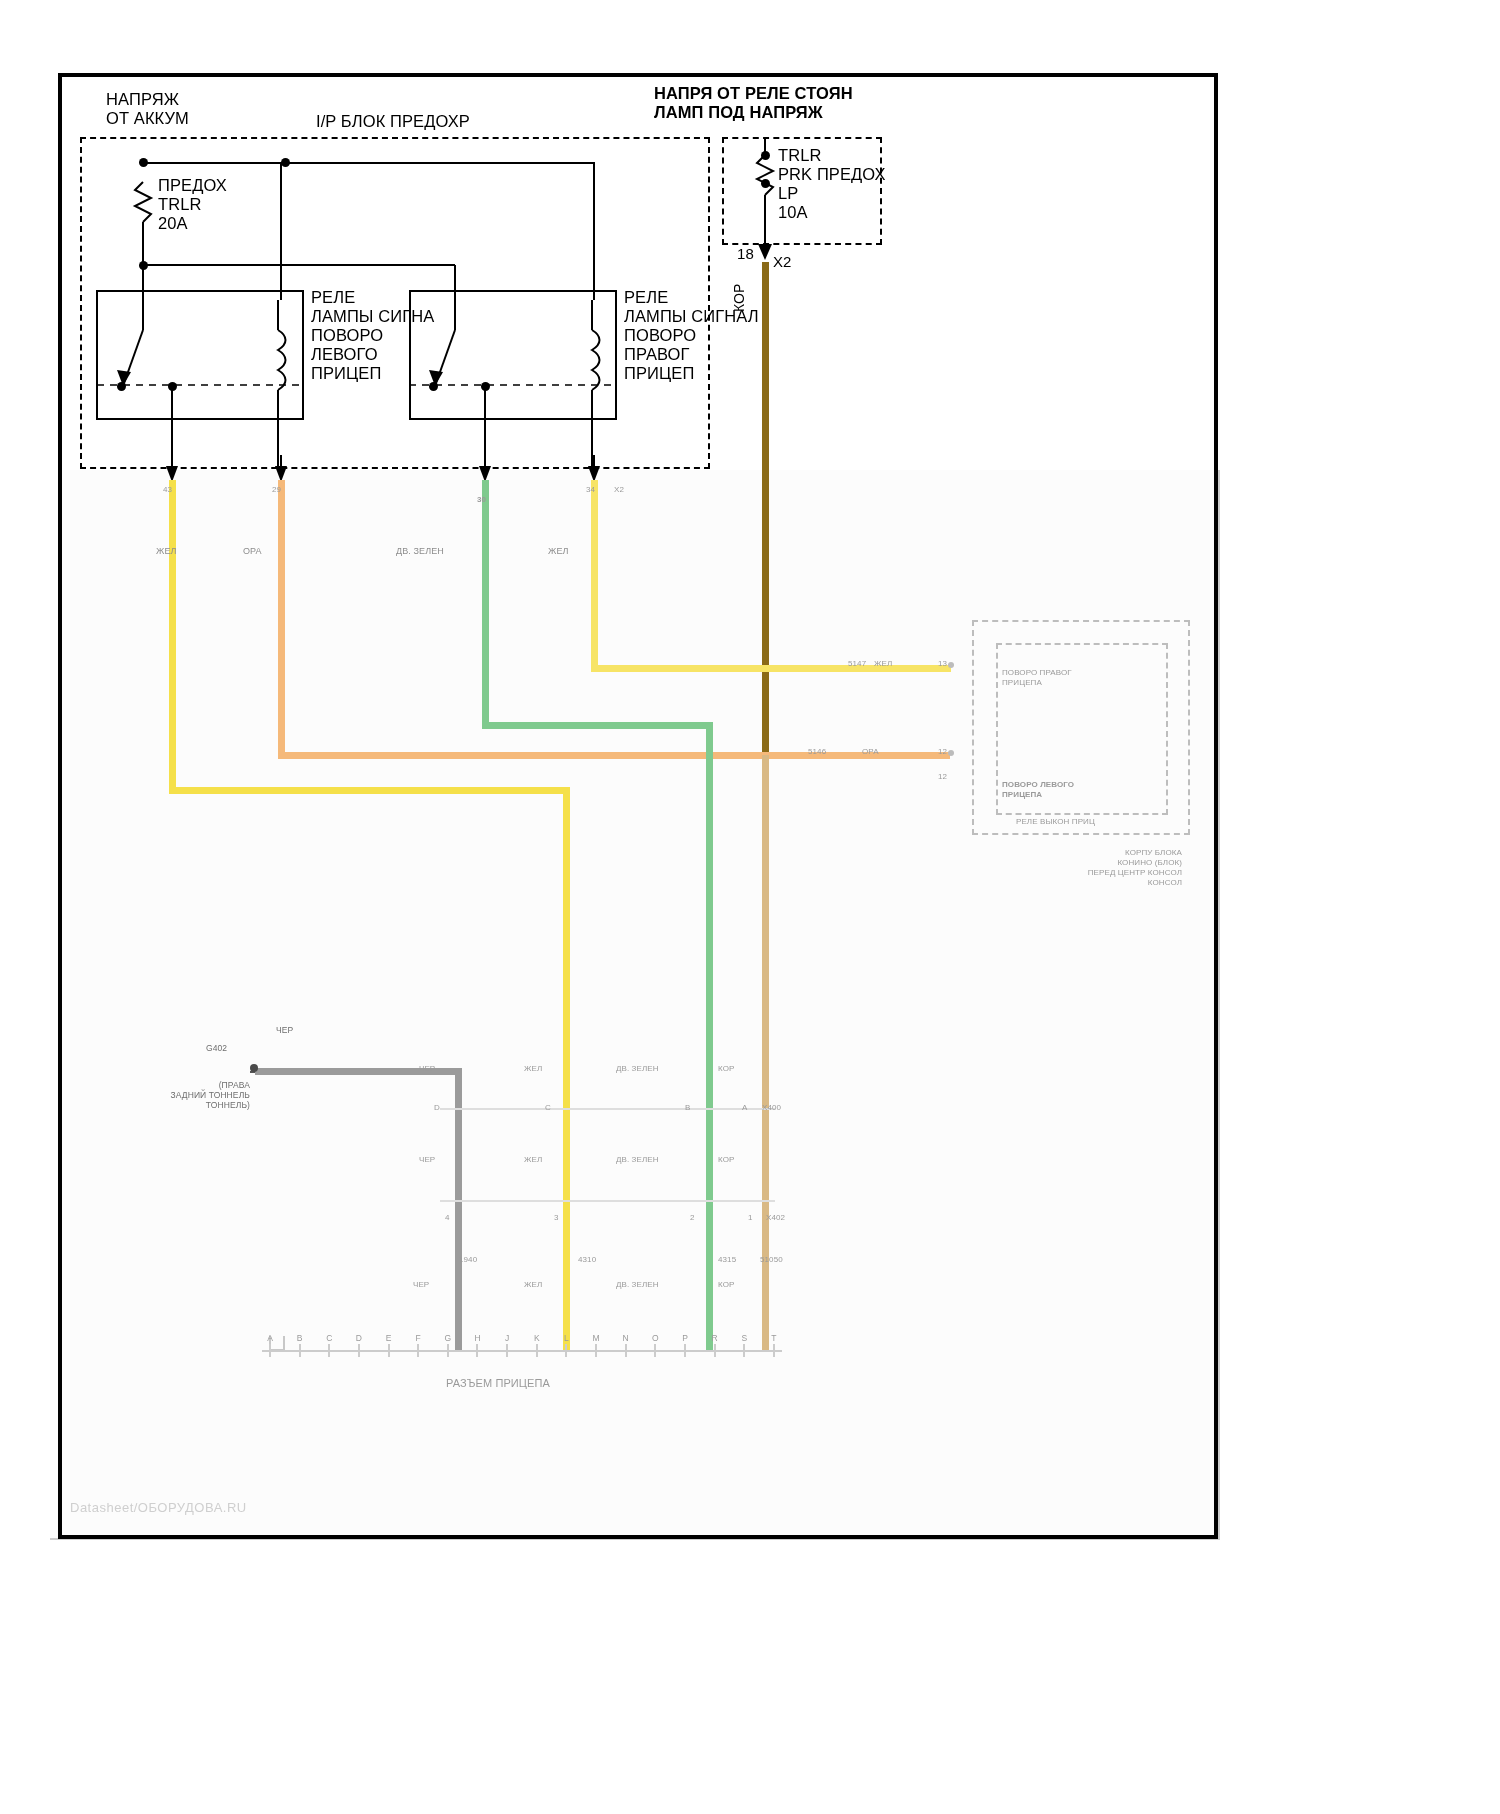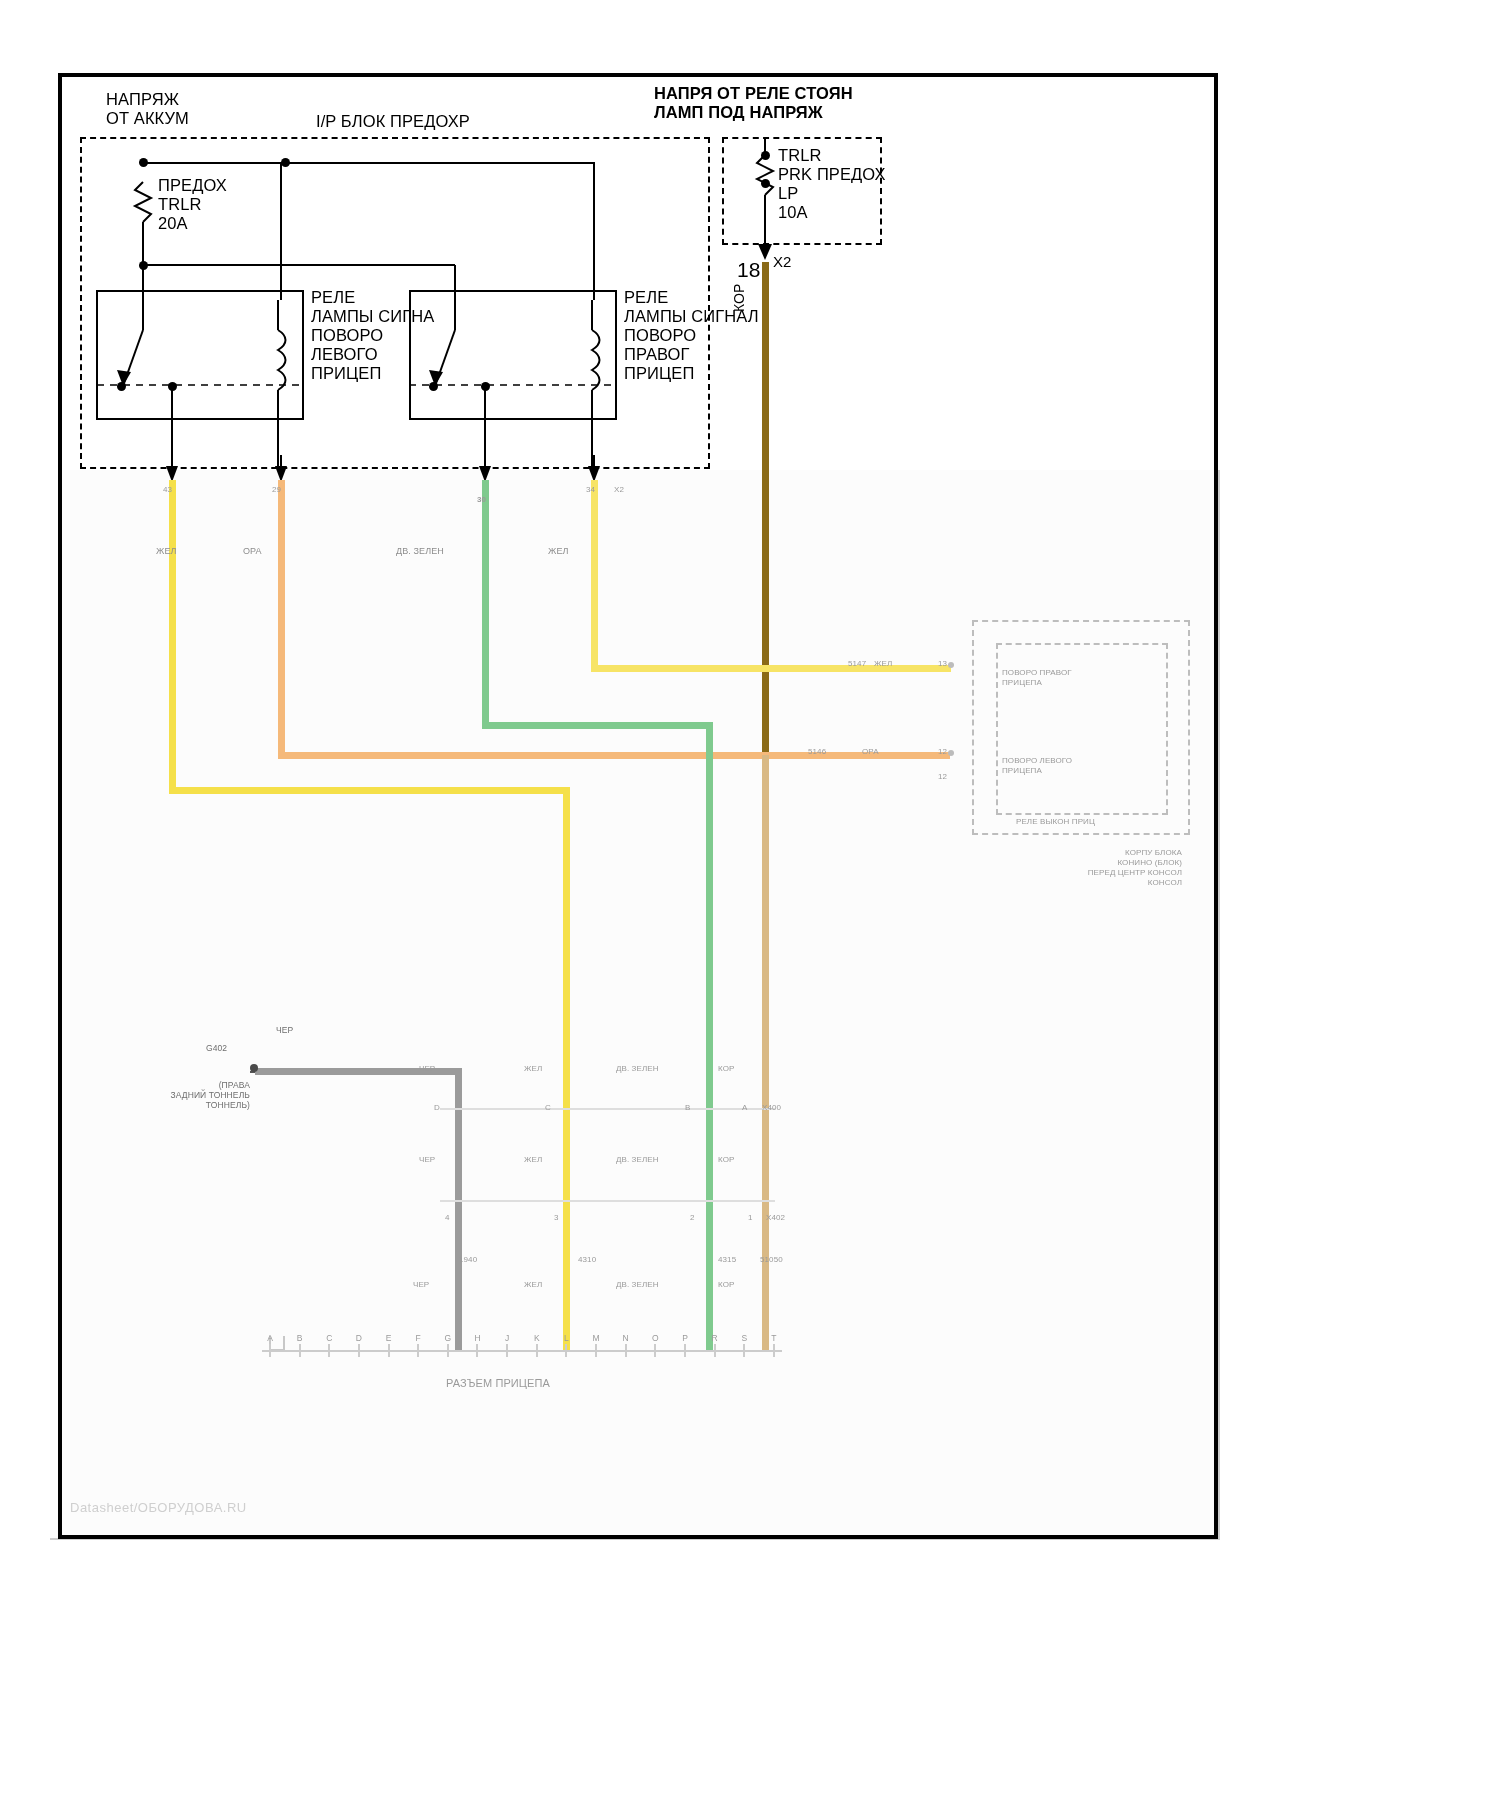--- a/index.html
+++ b/index.html
@@ -220,21 +220,21 @@
 ПОВОРО
 ПРАВОГ
 ПРИЦЕП</div>
 
   <div class="dash-box" style="left:722px; top:137px; width:160px; height:108px;"></div>
   <div class="lbl" style="left:778px; top:146px;">TRLR
 PRK ПРЕДОХ
 LP
 10A</div>
 
-  <div class="lbl" style="left:737px; top:260px; font-size:21px;">18</div>
+  <div class="lbl" style="left:737px; top:244px; font-size:15px;">18</div>
   <div class="lbl" style="left:773px; top:252px; font-size:15px;">X2</div>
   <div class="lbl" style="left:730px; top:312px; font-size:14px; transform:rotate(-90deg); transform-origin:left top;">КОР</div>
 
   <div class="cwire v brown" style="left:762px; top:262px; height:1090px;"></div>
 
   <div class="cwire v yellow" style="left:169px; top:480px; height:310px;"></div>
   <div class="cwire h yellow" style="left:169px; top:787px; width:400px;"></div>
   <div class="cwire v yellow" style="left:563px; top:787px; height:565px;"></div>
 
   <div class="cwire v orange" style="left:278px; top:480px; height:275px;"></div>
@@ -268,21 +268,21 @@
 
   <div class="lbl tiny" style="left:808px; top:659px;margin-left:40px;">5147</div>
   <div class="lbl tiny" style="left:874px; top:659px;">ЖЕЛ</div>
   <div class="lbl tiny" style="left:938px; top:659px;">13</div>
   <div class="lbl tiny" style="left:1002px; top:668px;">ПОВОРО ПРАВОГ
 ПРИЦЕПА</div>
 
   <div class="lbl tiny" style="left:808px; top:747px;">5146</div>
   <div class="lbl tiny" style="left:862px; top:747px;">ОРА</div>
   <div class="lbl tiny" style="left:938px; top:747px;">12</div>
-  <div class="lbl tiny" style="left:1002px; top:756px;">ПОВОРО ЛЕВОГО
+  <div class="lbl tiny" style="left:1002px; top:780px;font-weight:bold;">ПОВОРО ЛЕВОГО
 ПРИЦЕПА</div>
 
   <div class="lbl tiny" style="left:1016px; top:817px;">РЕЛЕ ВЫКОН ПРИЦ</div>
   <div class="lbl tiny" style="left:990px; top:848px; text-align:right; width:192px;">КОРПУ БЛОКА
 КОНИНО (БЛОК)
 ПЕРЕД ЦЕНТР КОНСОЛ
 КОНСОЛ</div>
 
   <div class="dot" style="left:948px; top:662px; width:6px; height:6px; background:#bcbcbc;"></div>
   <div class="dot" style="left:948px; top:750px; width:6px; height:6px; background:#bcbcbc;"></div>

